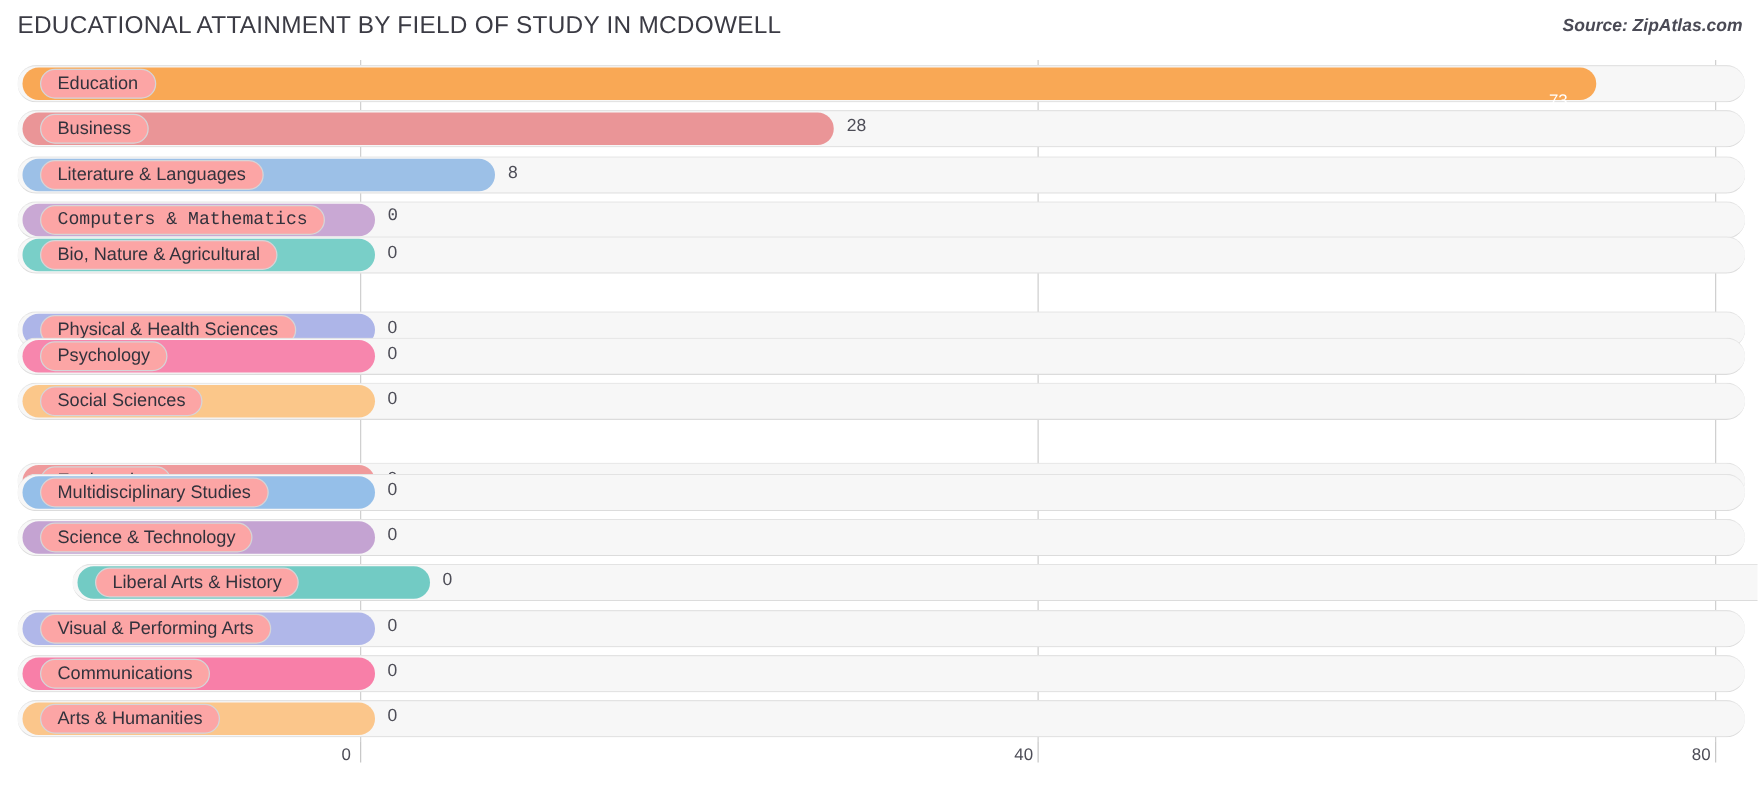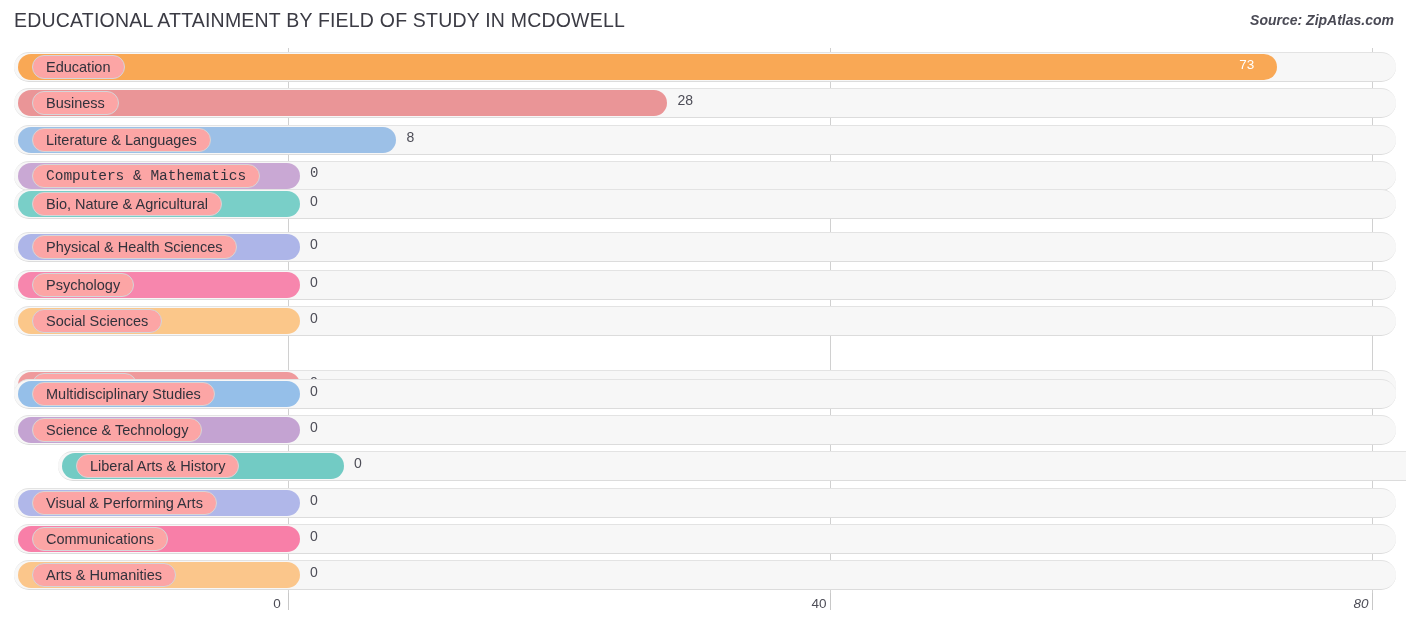--- a/index.html
+++ b/index.html
@@ -105,21 +105,21 @@
   }
   .value-out {
     position: absolute;
     top: 4px;
     font-size: 14px;
     color: #4d4d57;
     white-space: nowrap;
   }
   .value-in {
     position: absolute;
-    top: 5px;
+    top: 21px;
     font-size: 13.5px;
     color: #ffffff;
     white-space: nowrap;
   }
 
   
   .axis {
     position: absolute;
     left: 0;
     top: 593px;
@@ -177,21 +177,21 @@
       <div class="bar" style="width: 282px; background: rgb(201, 168, 212);"></div>
       <div class="label-pill">Computers &amp; Mathematics</div>
       <div class="value-out" style="left: 310px;">0</div>
     </div>
     <div class="row" style="top: 141px;">
       <div class="track"></div>
       <div class="bar" style="width: 282px; background: rgb(121, 207, 200);"></div>
       <div class="label-pill">Bio, Nature &amp; Agricultural</div>
       <div class="value-out" style="left: 310px;">0</div>
     </div>
-    <div class="row" style="top: 184px;">
+    <div class="row" style="top: 201px;">
       <div class="track"></div>
       <div class="bar" style="width: 282px; background: rgb(173, 181, 232);"></div>
       <div class="label-pill">Physical &amp; Health Sciences</div>
       <div class="value-out" style="left: 310px;">0</div>
     </div>
     <div class="row" style="top: 221.8px;">
       <div class="track"></div>
       <div class="bar" style="width: 282px; background: rgb(247, 134, 173);"></div>
       <div class="label-pill">Psychology</div>
       <div class="value-out" style="left: 310px;">0</div>
@@ -245,14 +245,14 @@
       <div class="value-out" style="left: 310px;">0</div>
     </div>
   </div>
 
 <div class="axis" id="axis">
     <div class="tick-mark" style="left: 288px;"></div>
     <div class="tick-label" style="left: 277px;">0</div>
     <div class="tick-mark" style="left: 830px;"></div>
     <div class="tick-label" style="left: 819px;">40</div>
     <div class="tick-mark" style="left: 1372px;"></div>
-    <div class="tick-label" style="left: 1361px; font-style: italic;">80</div>
+    <div class="tick-label" style="left: 1361px;">80</div>
   </div>
 
 </body></html>

